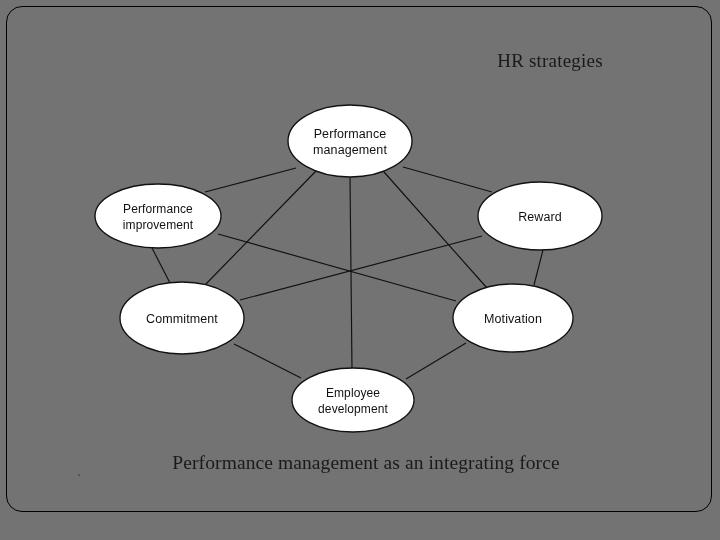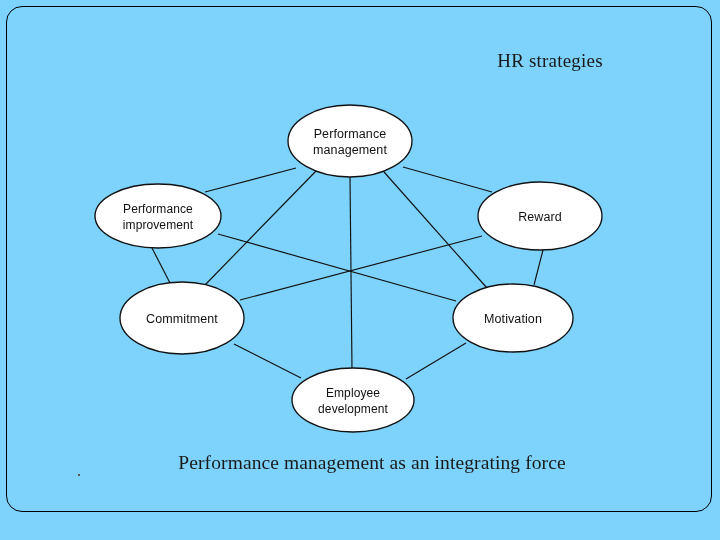--- a/index.html
+++ b/index.html
@@ -12,21 +12,21 @@
     width: 720px;
     height: 540px;
     font-family: "Liberation Sans", sans-serif;
     color: #111111;
     overflow: hidden;
   }
   #slide {
     position: relative;
     width: 720px;
     height: 540px;
-    background: #7dd3fc;
+    background: #737373;
   }
   #slide-frame {
     position: absolute;
     left: 6px;
     top: 6px;
     width: 706px;
     height: 506px;
     border: 1.6px solid #000000;
     border-radius: 16px;
     box-sizing: border-box;
@@ -65,21 +65,21 @@
     top: 50px;
     width: 240px;
     text-align: center;
     font-family: "Liberation Serif", serif;
     font-size: 19px;
     color: #1a1a1a;
     letter-spacing: 0.2px;
   }
   #caption-text {
     position: absolute;
-    left: 122px;
+    left: 116px;
     top: 452px;
     width: 500px;
     text-align: center;
     font-family: "Liberation Serif", serif;
     font-size: 19.5px;
     color: #1a1a1a;
     letter-spacing: 0.1px;
   }
   #corner-dot {
     position: absolute;

